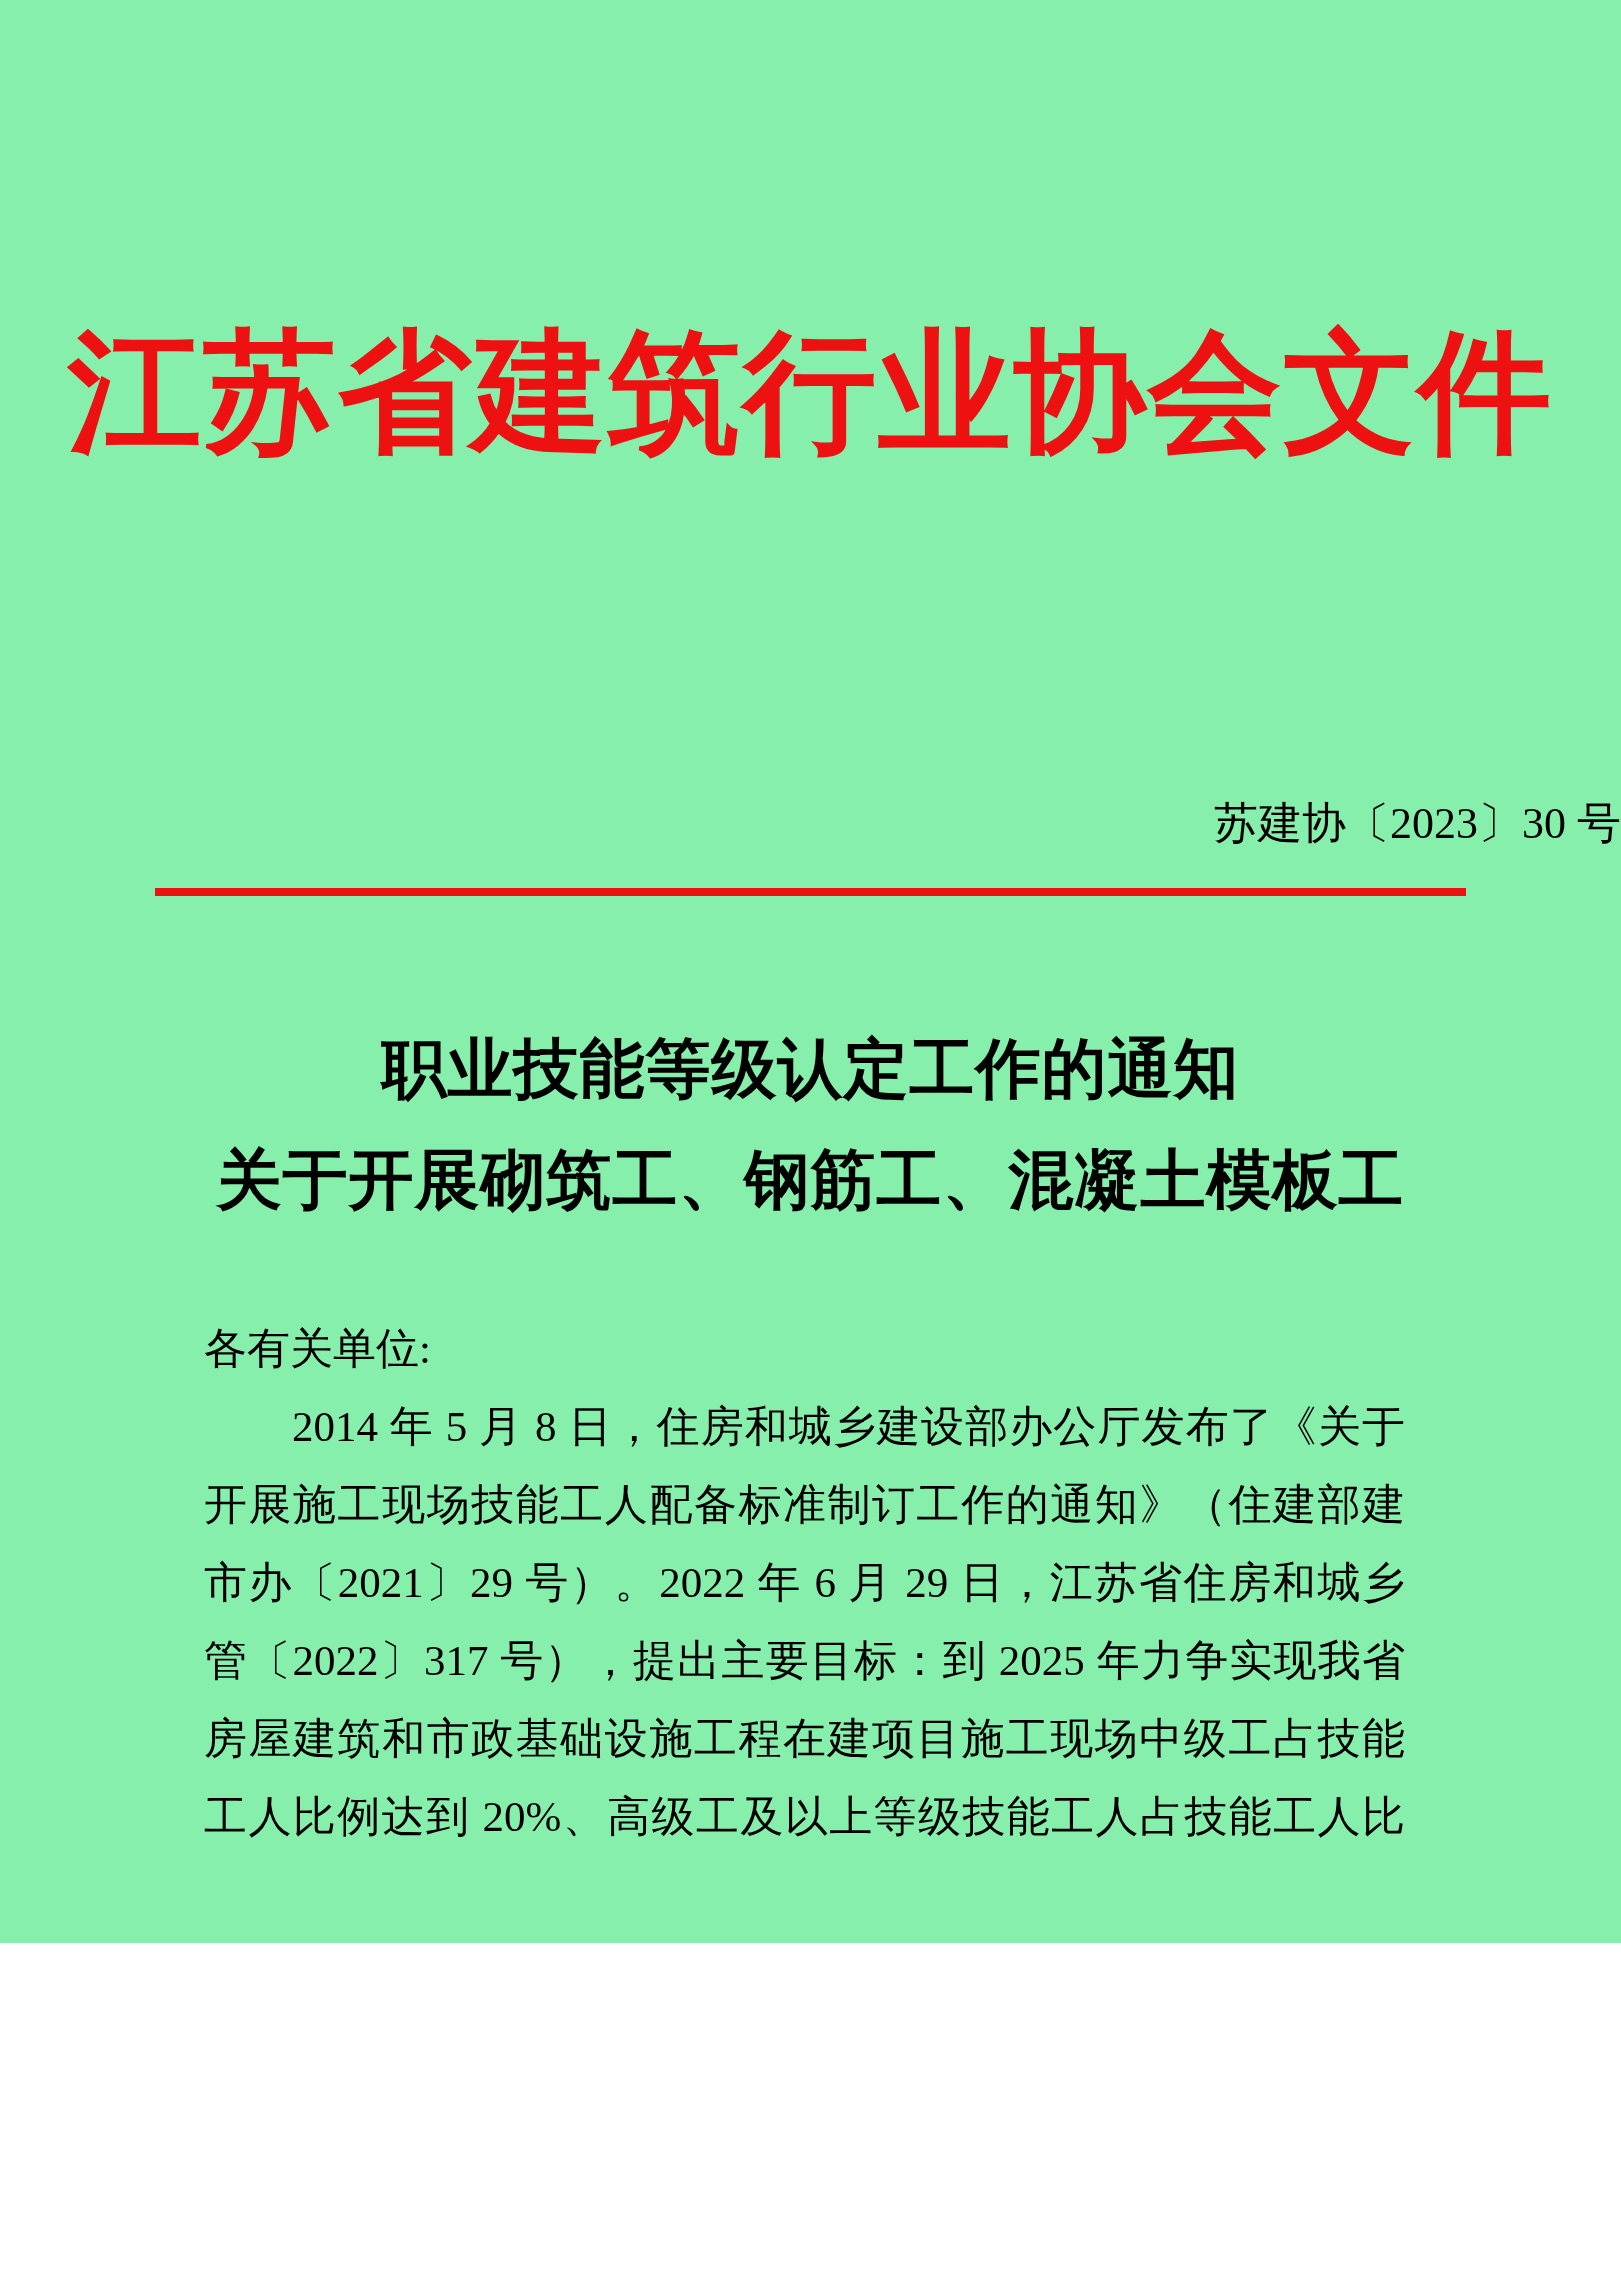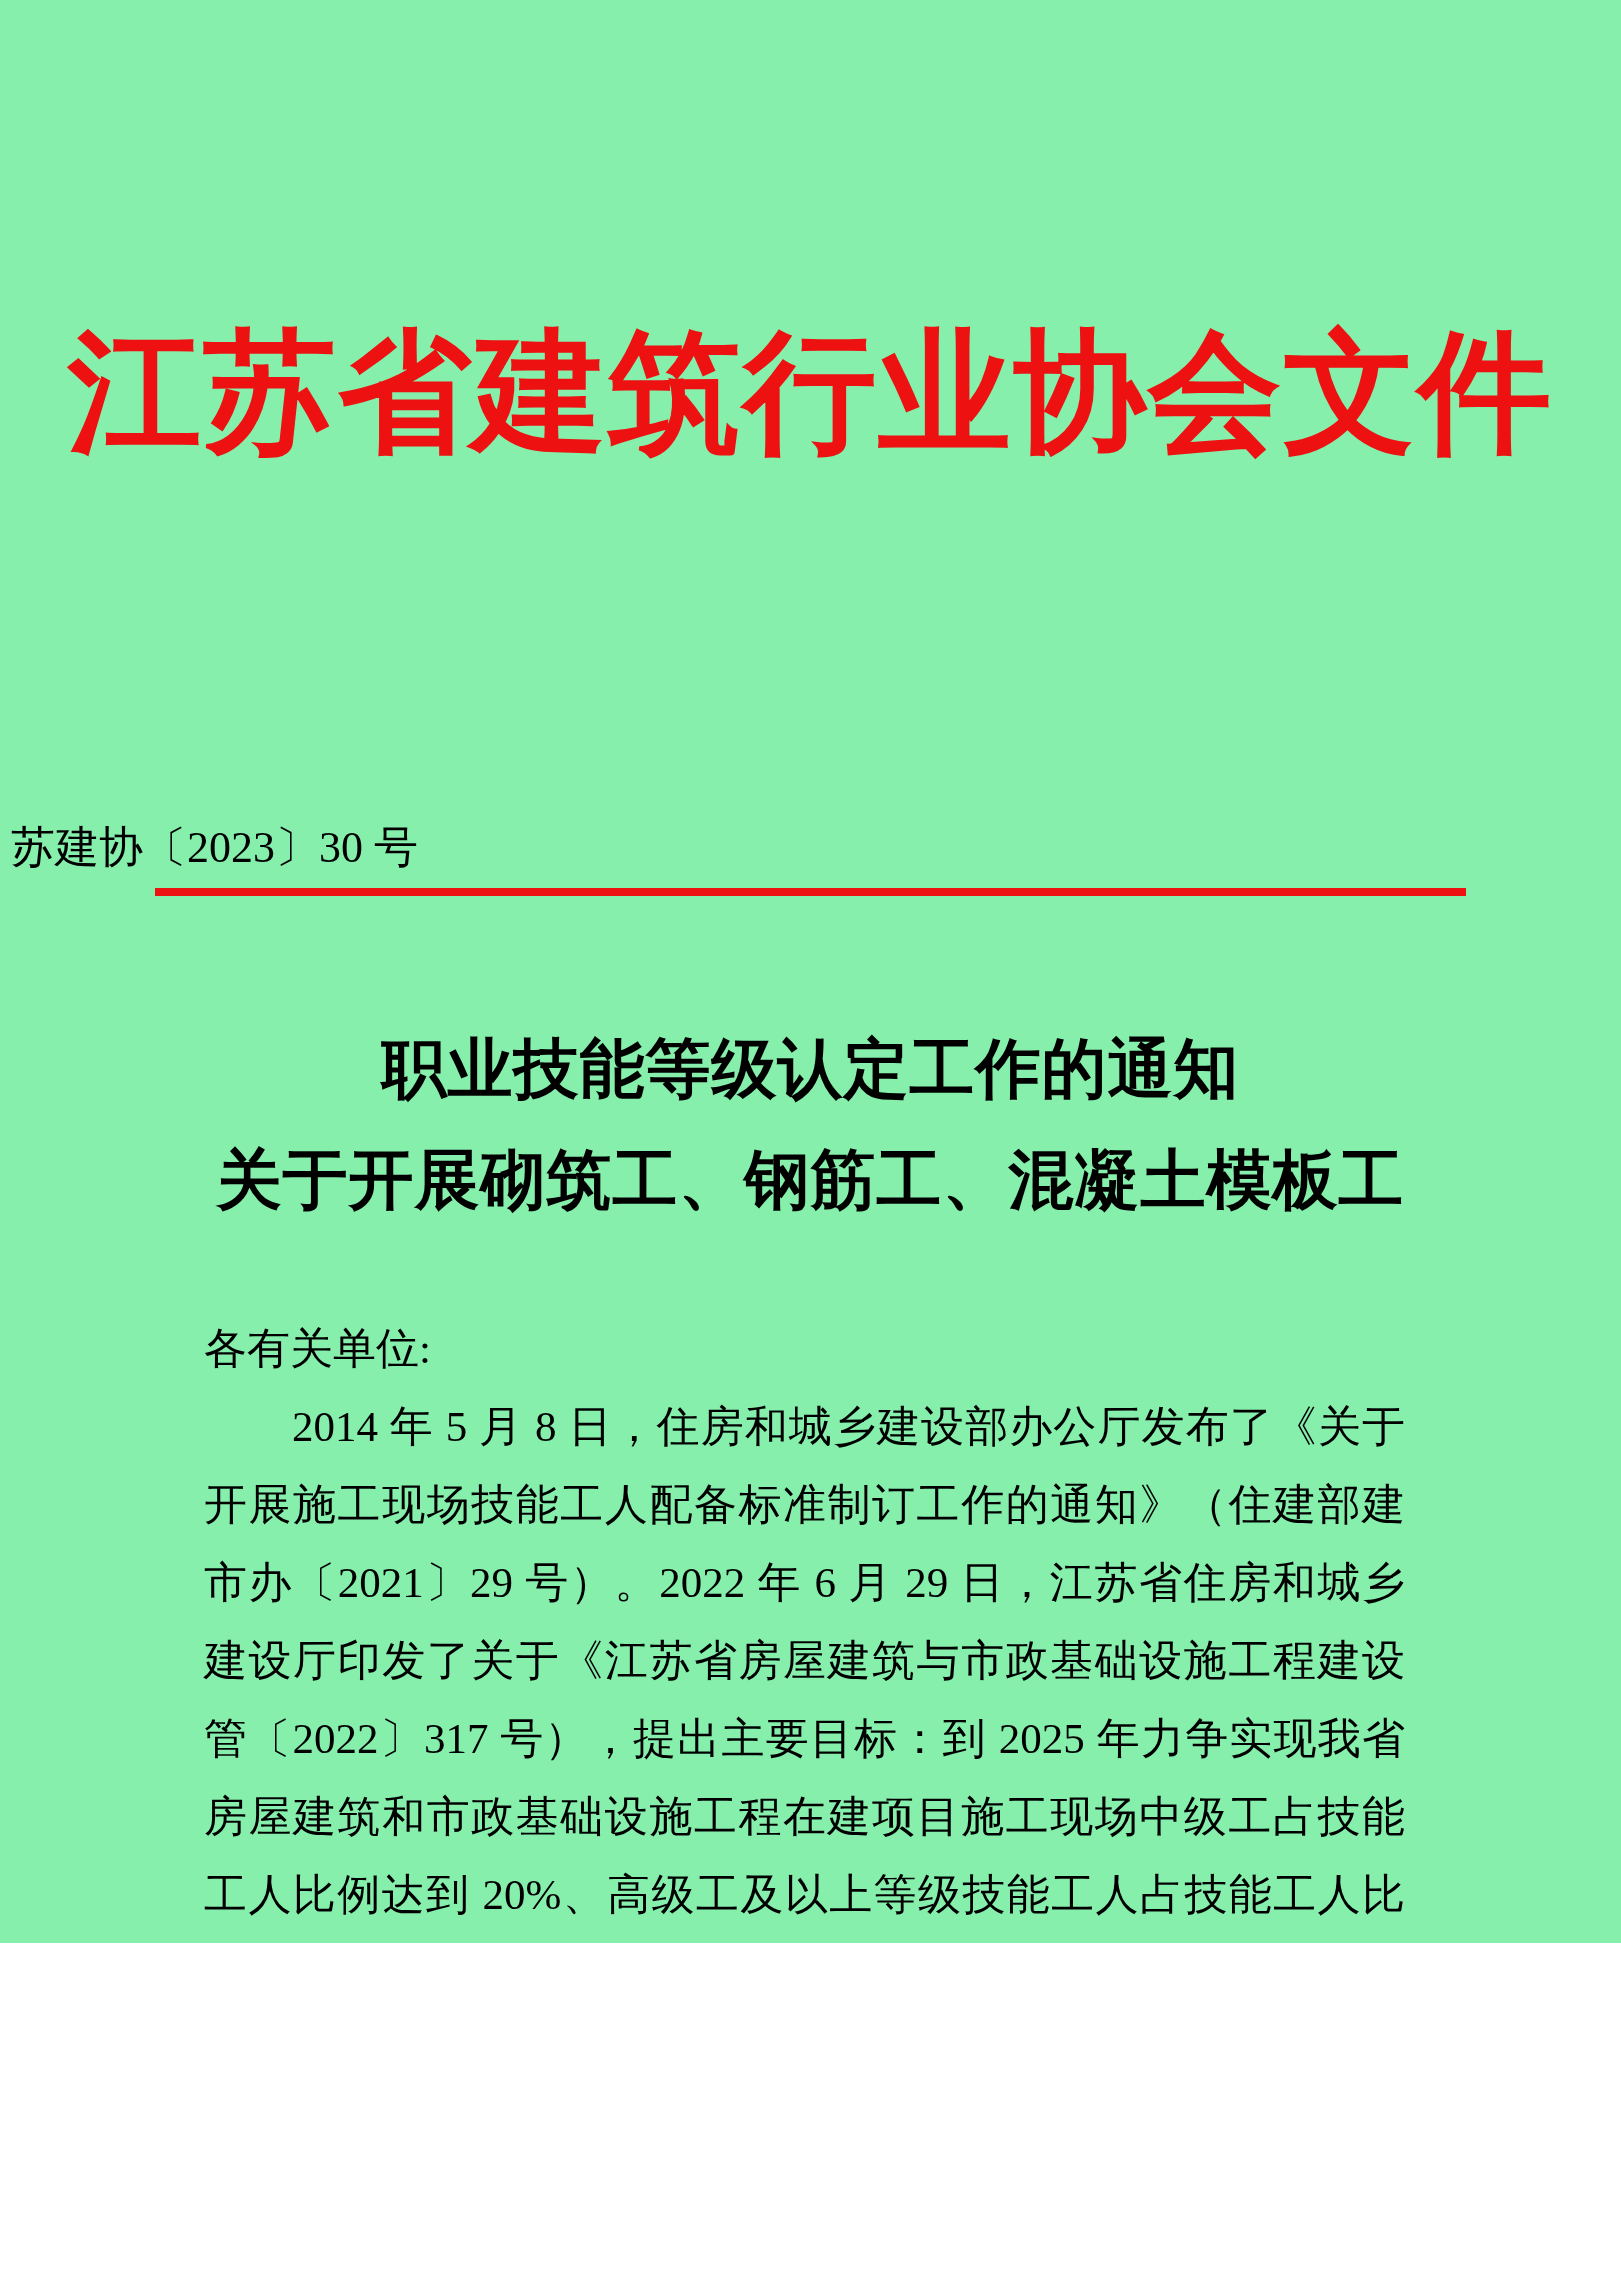--- a/index.html
+++ b/index.html
@@ -22,24 +22,24 @@
     text-align: center;
     font-size: 133px;
     line-height: 1.2;
     font-weight: bold;
     color: #ee1111;
     letter-spacing: 2px;
     white-space: nowrap;
   }
   .doc-number {
     position: absolute;
-    top: 820px;
+    top: 796px;
     left: 0;
     width: 100%;
-    text-align: left;
+    text-align: right;
     font-size: 44px;
     line-height: 1.25;
     color: #000000;
     padding-left: 11px;
   }
   .red-line {
     position: absolute;
     top: 888px;
     left: 155px;
     width: 1311px;
@@ -98,21 +98,20 @@
   <div class="doc-title">
     <div>职业技能等级认定工作的通知</div>
     <div>关于开展砌筑工、钢筋工、混凝土模板工</div>
   </div>
 
   <div class="body-text">
     <div class="salutation">各有关单位:</div>
     <div class="body-line indent">2014 年 5 月 8 日，住房和城乡建设部办公厅发布了《关于</div>
     <div class="body-line">开展施工现场技能工人配备标准制订工作的通知》（住建部建</div>
     <div class="body-line">市办〔2021〕29 号）。2022 年 6 月 29 日，江苏省住房和城乡</div>
-    <div class="body-line">建设厅印发了关于《江苏省房屋建筑与市政基础设施工程建设</div>
     <div class="body-line">管〔2022〕317 号），提出主要目标：到 2025 年力争实现我省</div>
     <div class="body-line">房屋建筑和市政基础设施工程在建项目施工现场中级工占技能</div>
     <div class="body-line">工人比例达到 20%、高级工及以上等级技能工人占技能工人比</div>
   </div>
 
   <div class="page-number">— 1 —</div>
 
 </div>
 
 

